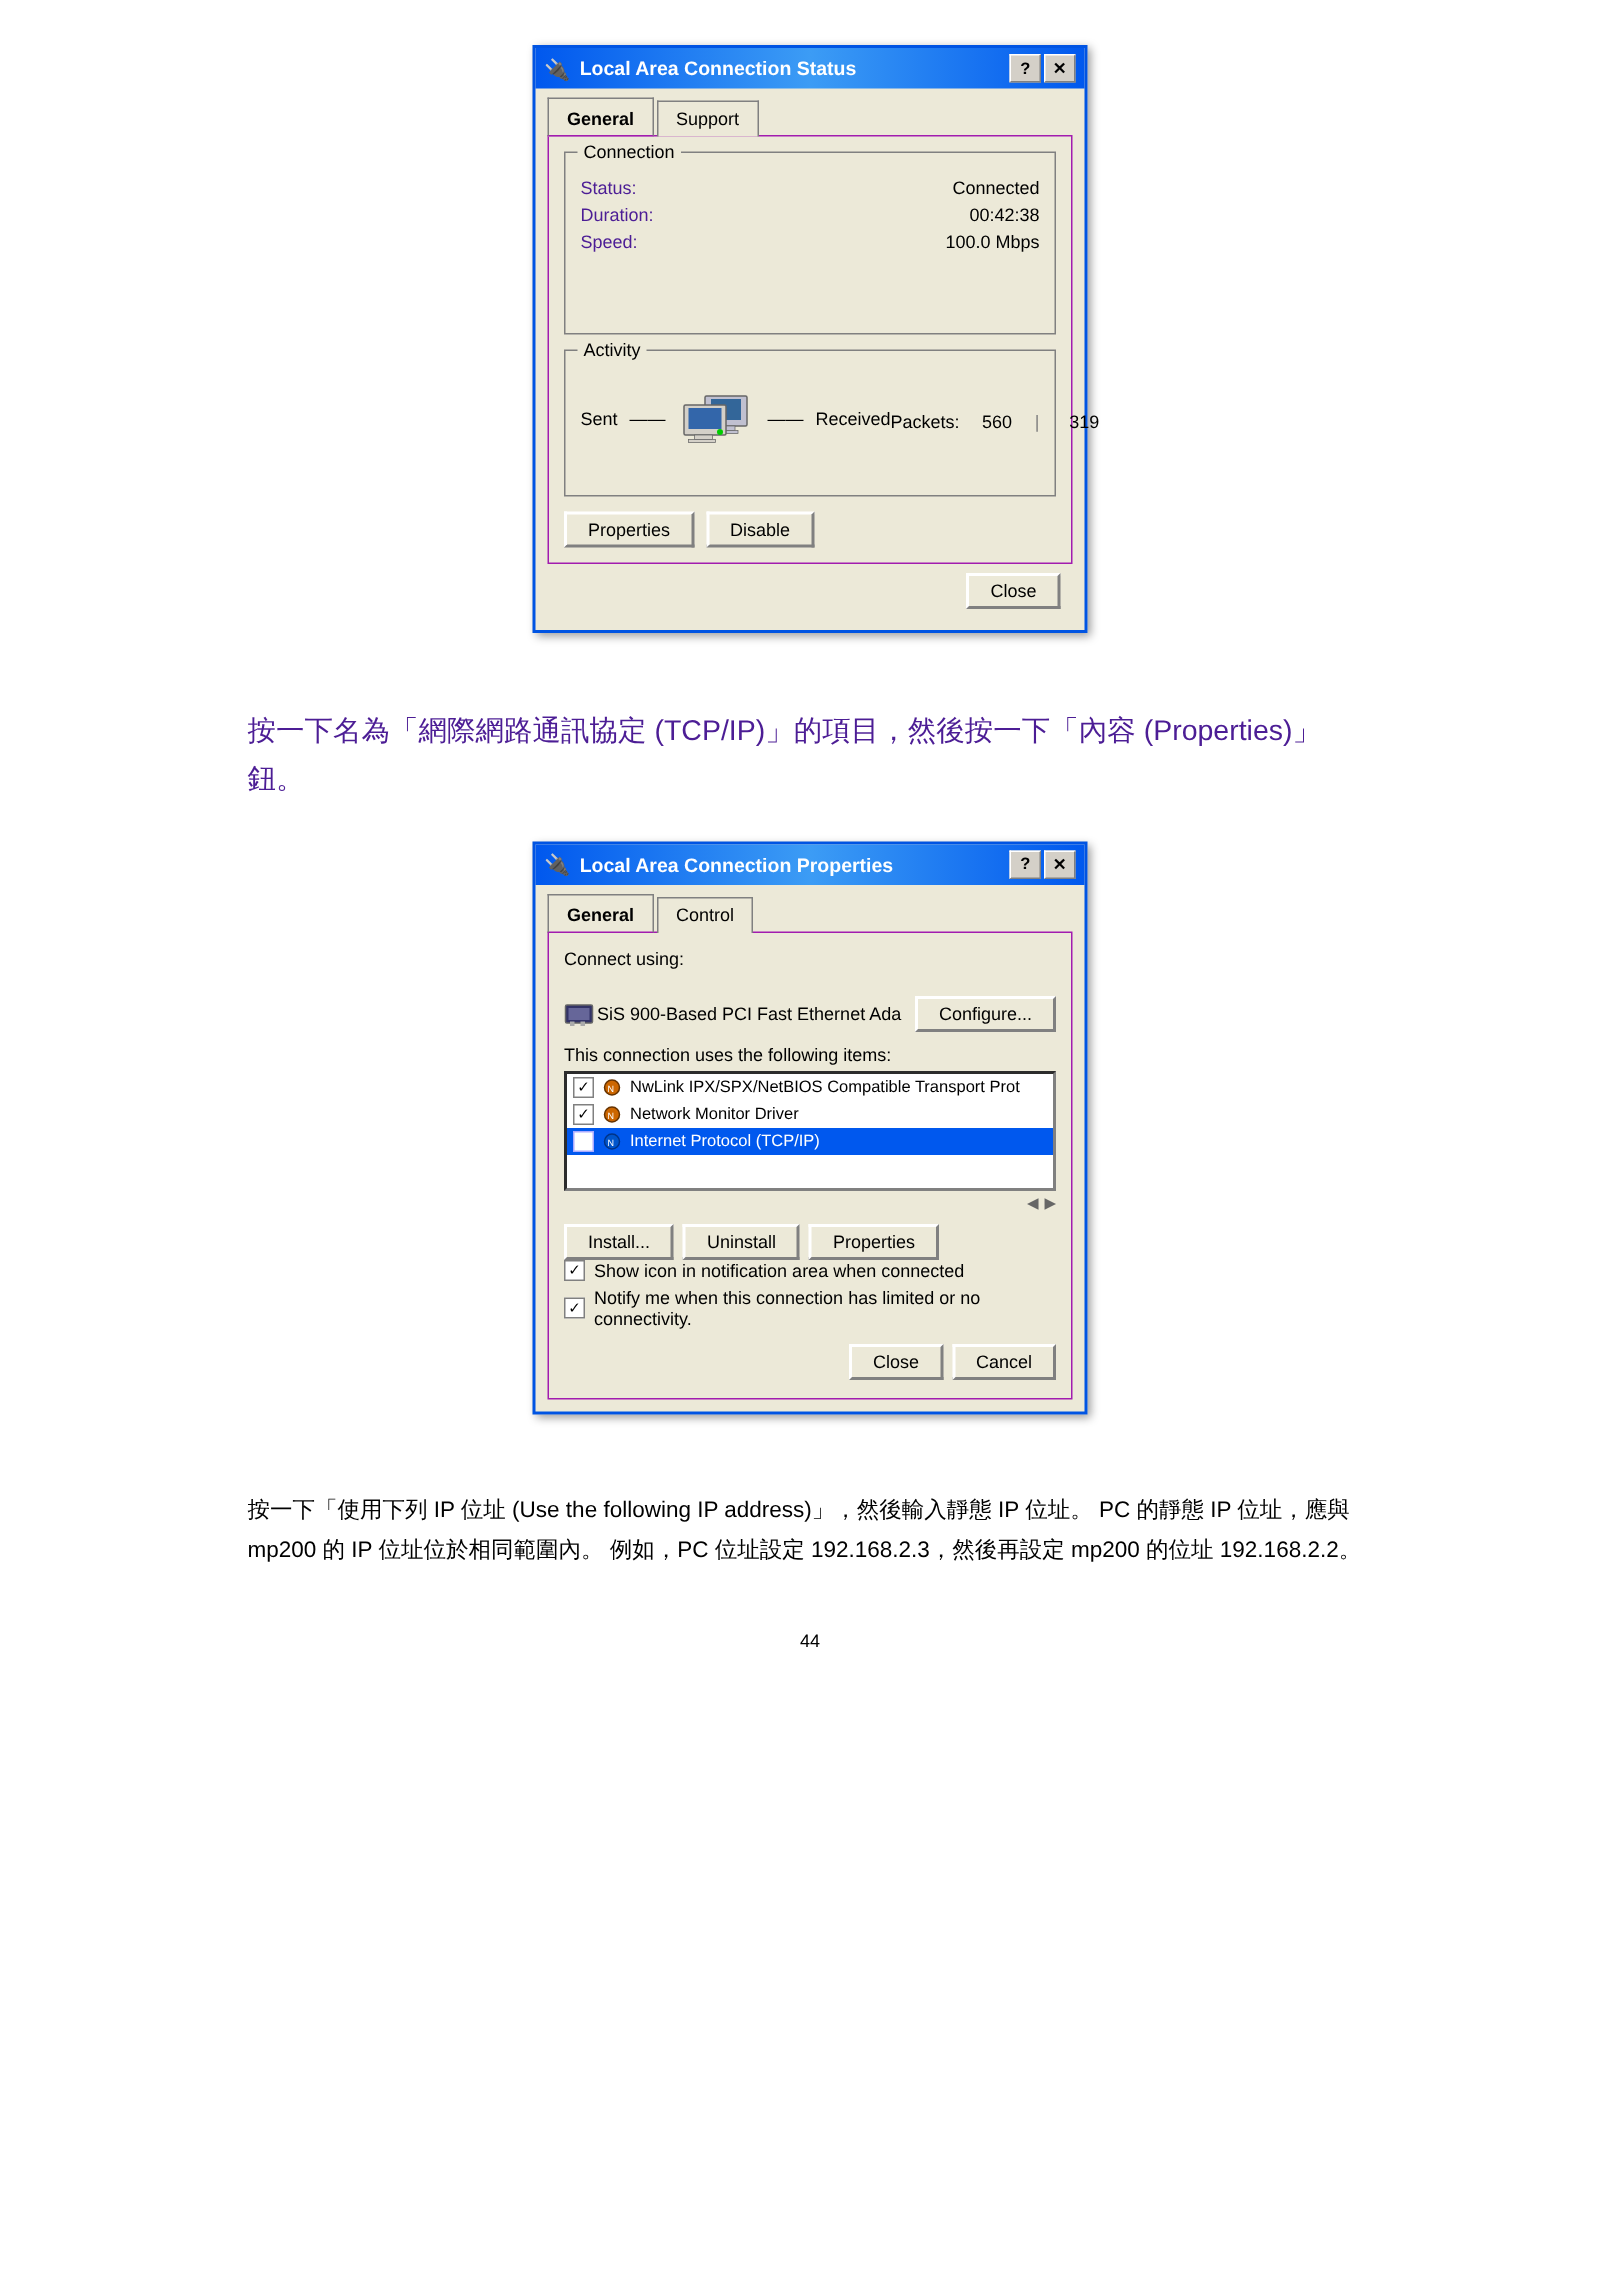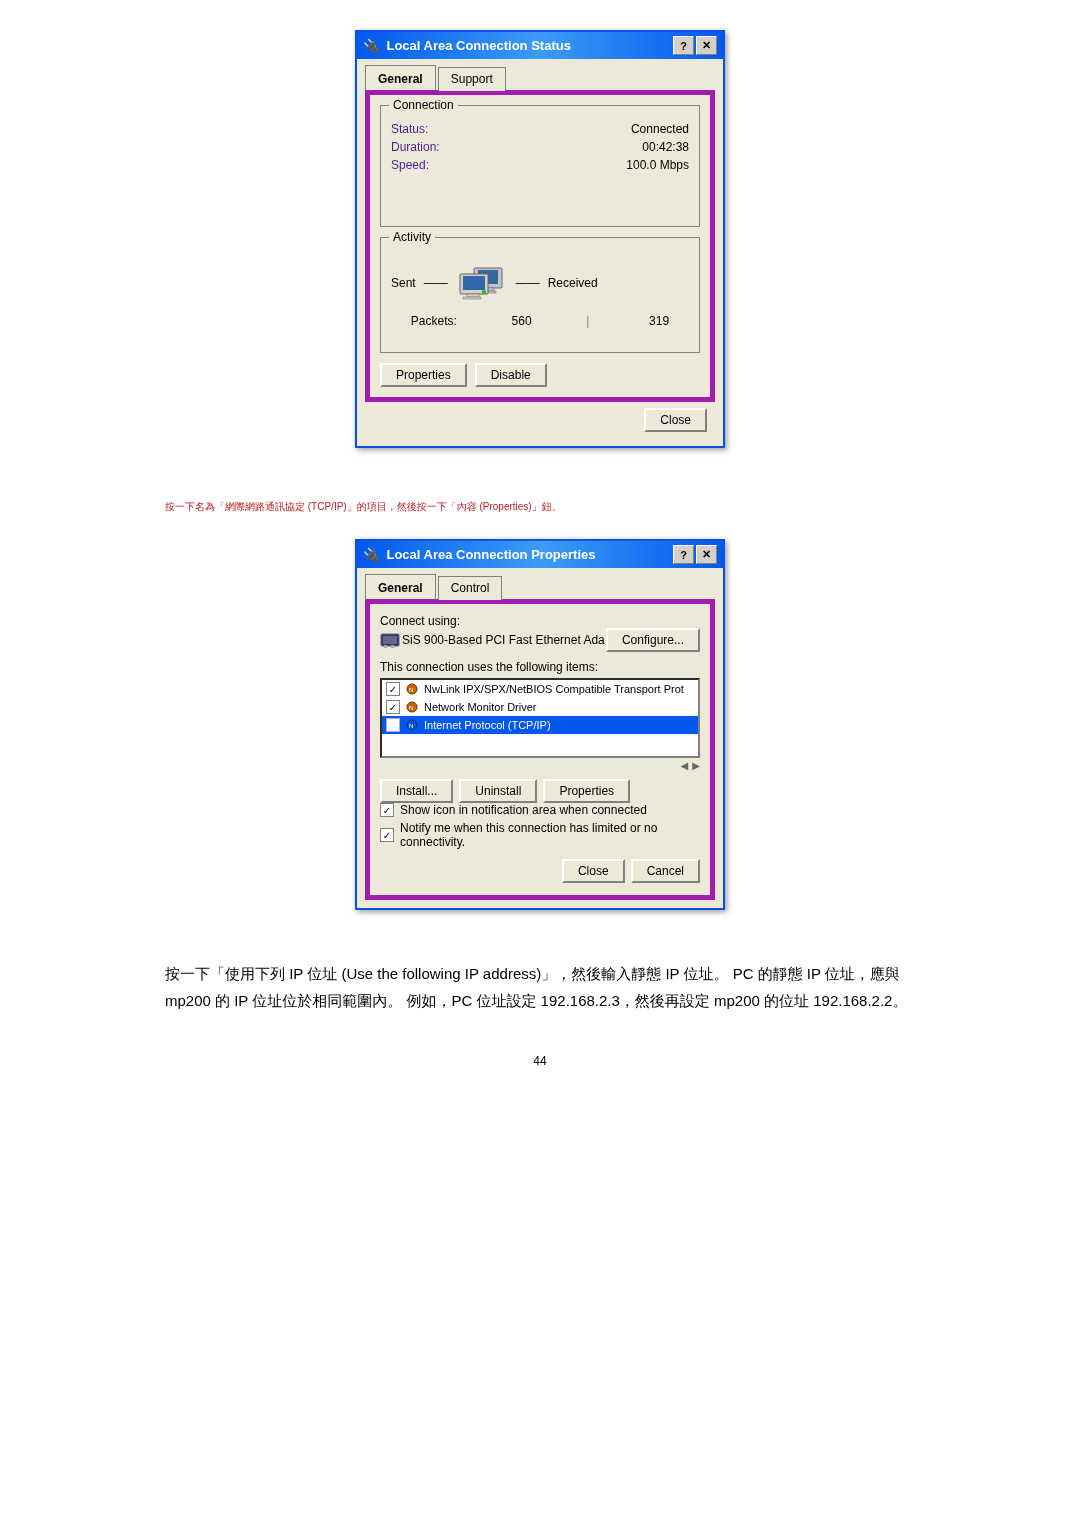--- a/index.html
+++ b/index.html
@@ -96,21 +96,21 @@
       background: #ece9d8;
       font-weight: bold;
       border-bottom: 1px solid #a21caf;
       z-index: 2;
       margin-top: -2px;
       padding-top: 6px;
     }
 
     .tab-panel {
       background: #ece9d8;
-      border: 5px solid #a21caf;
+      border: 1px solid #a21caf;
       padding: 10px;
     }
 
     
     .group-box {
       border: 1px solid #808080;
       margin-bottom: 10px;
       padding: 8px 10px 10px 10px;
       position: relative;
     }
@@ -130,21 +130,21 @@
       margin-bottom: 4px;
       font-size: 12px;
     }
 
     .info-label { color: #4c1d95; }
     .info-value { color: #000; text-align: right; }
 
     
     .activity-section {
       display: flex;
-      flex-direction: column;
+      align-items: center;
     }
 
     .activity-icons {
       display: flex;
       align-items: center;
       gap: 8px;
       margin: 8px 0;
     }
 
     .activity-label {
@@ -189,23 +189,23 @@
       border-right: 2px solid #808080;
       font-size: 12px;
       cursor: pointer;
       min-width: 60px;
       text-align: center;
     }
 
     
     .desc-text {
       max-width: 750px;
-      font-size: 10px;
+      font-size: 19px;
       line-height: 1.7;
-      color: #b91c1c;
+      color: #4c1d95;
       margin: 20px 16px 24px 0;
       text-align: left;
       align-self: flex-start;
       margin-left: 165px;
     }
 
     
     .list-box {
       background: #fff;
       border: 2px inset #808080;
@@ -234,21 +234,21 @@
       align-items: center;
       justify-content: center;
       border: 1px solid #808080;
       background: #fff;
       font-size: 10px;
       flex-shrink: 0;
     }
 
     .connect-using {
       font-size: 12px;
-      margin-bottom: 0;
+      margin-bottom: 18px;
     }
 
     .adapter-row {
       display: flex;
       align-items: center;
       gap: 0;
       margin-bottom: 8px;
     }
 
     .adapter-text {

